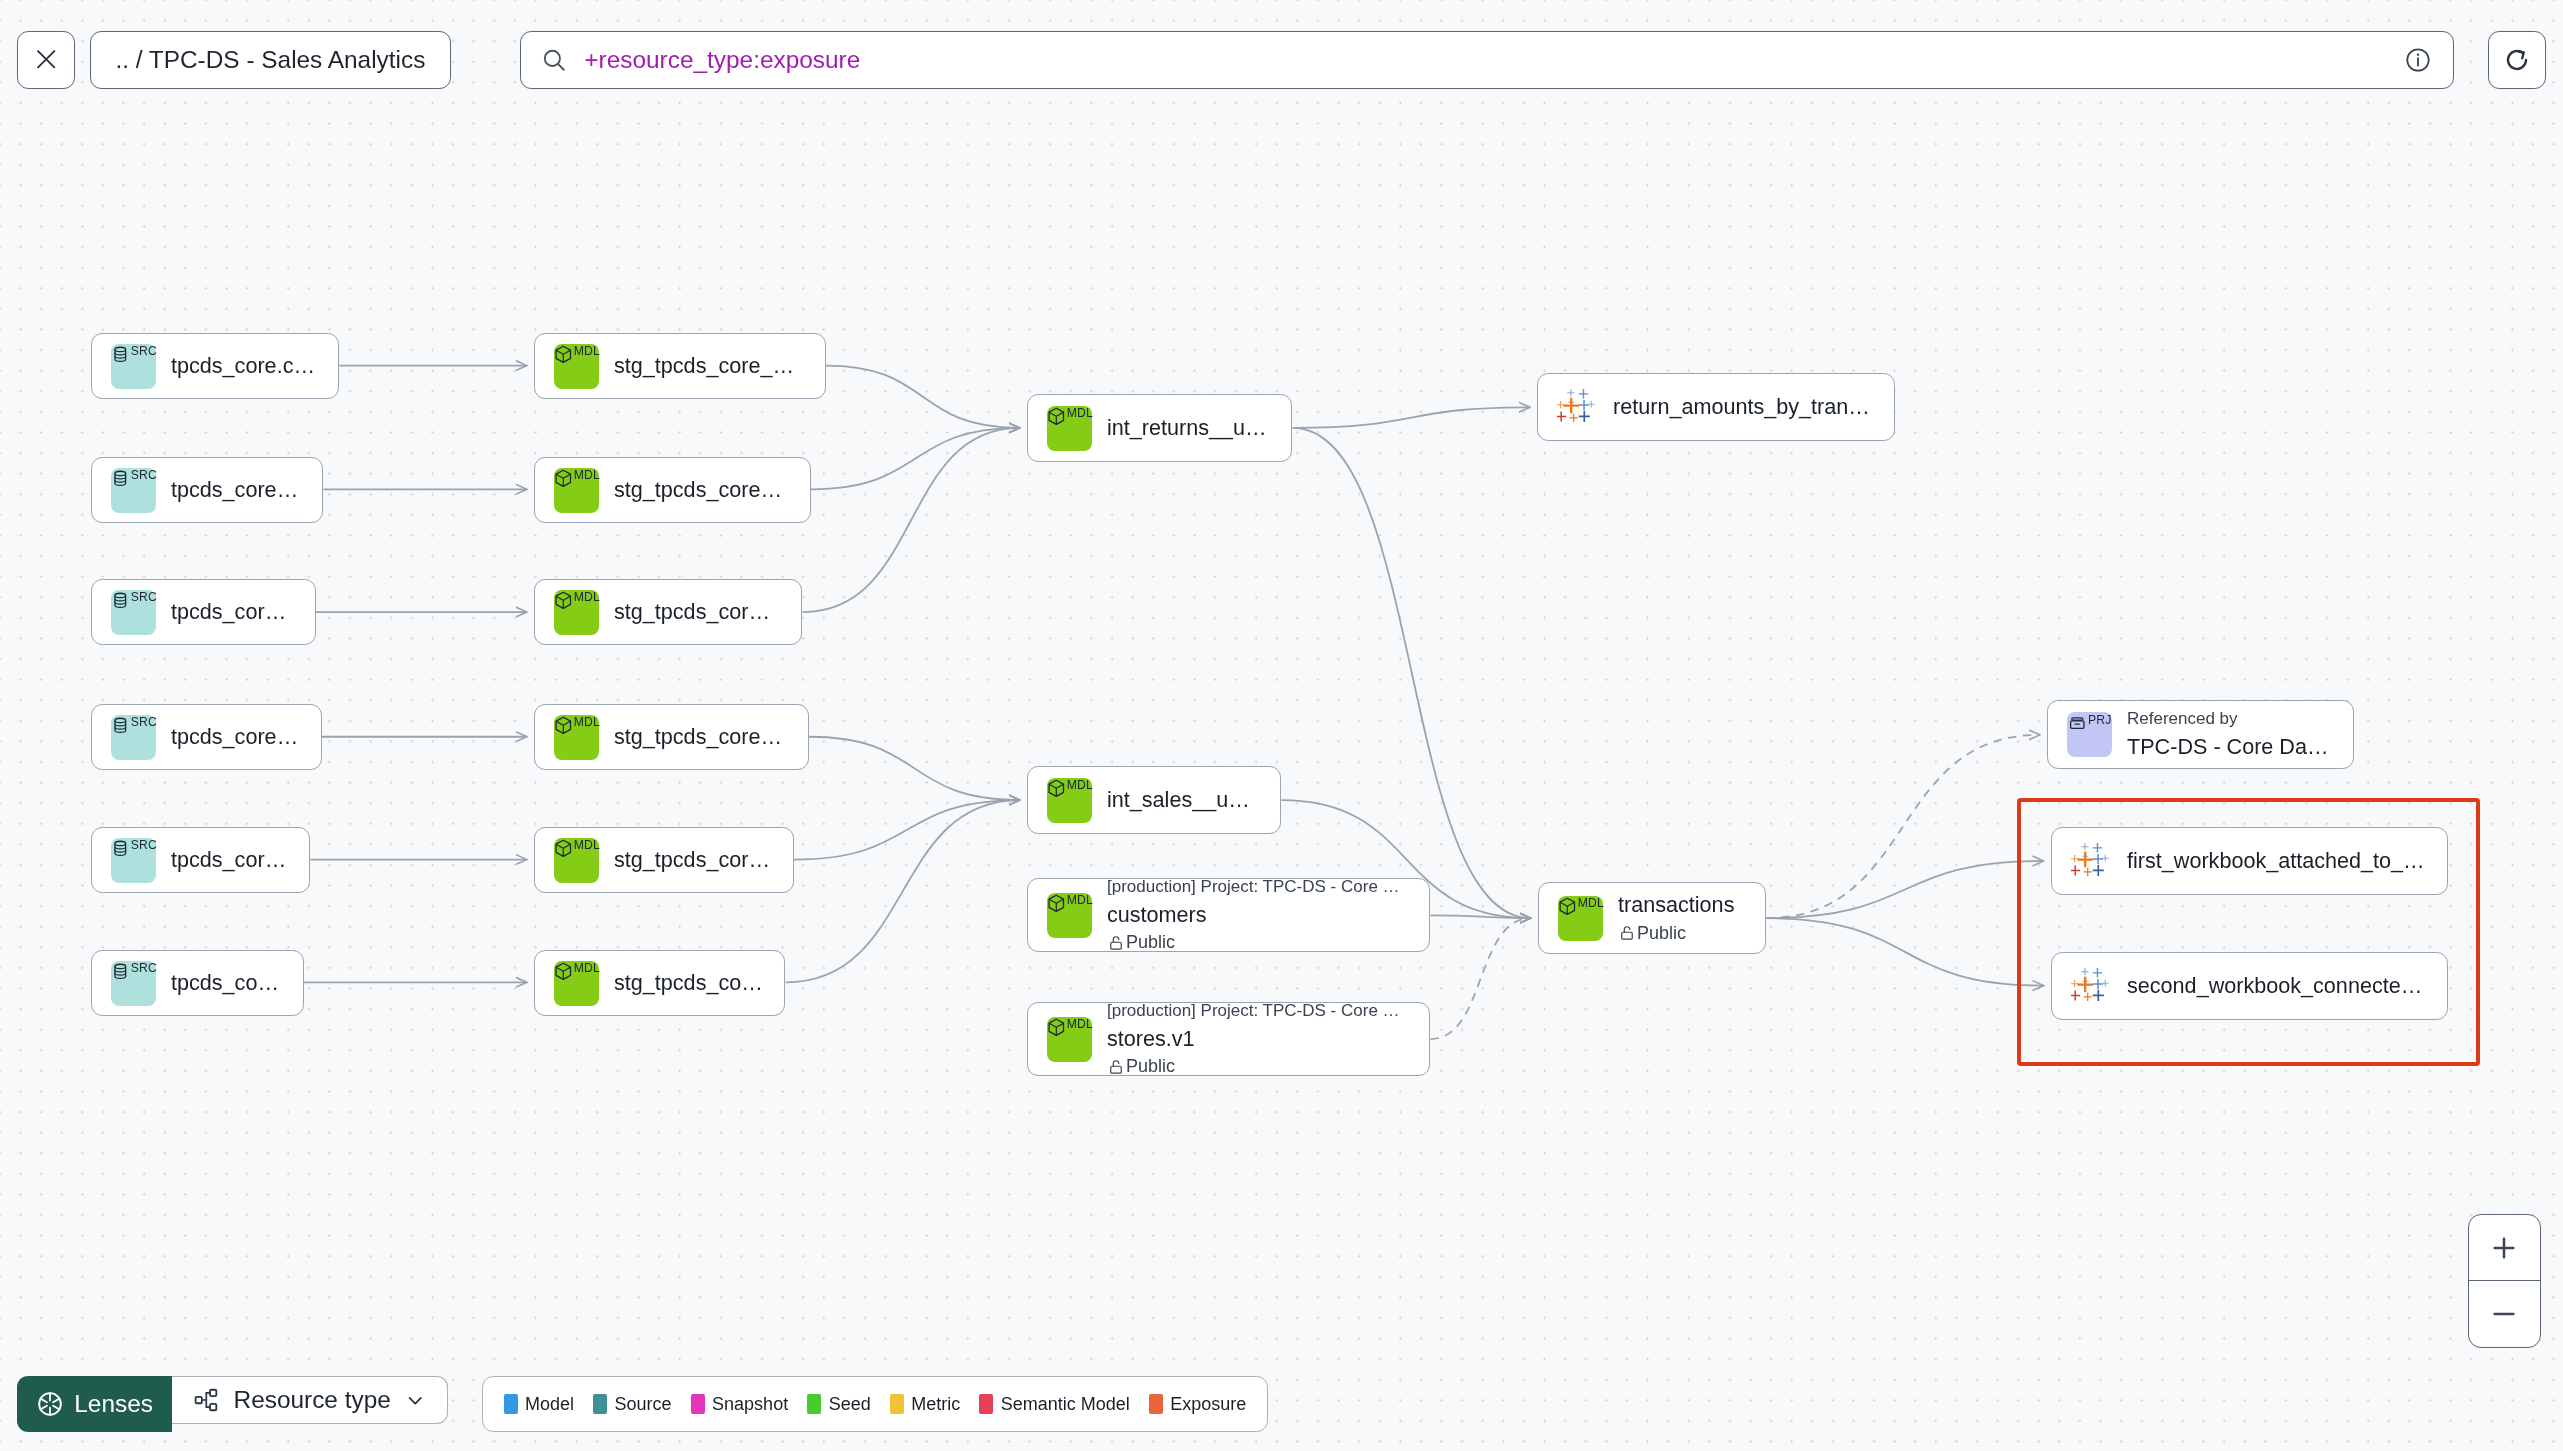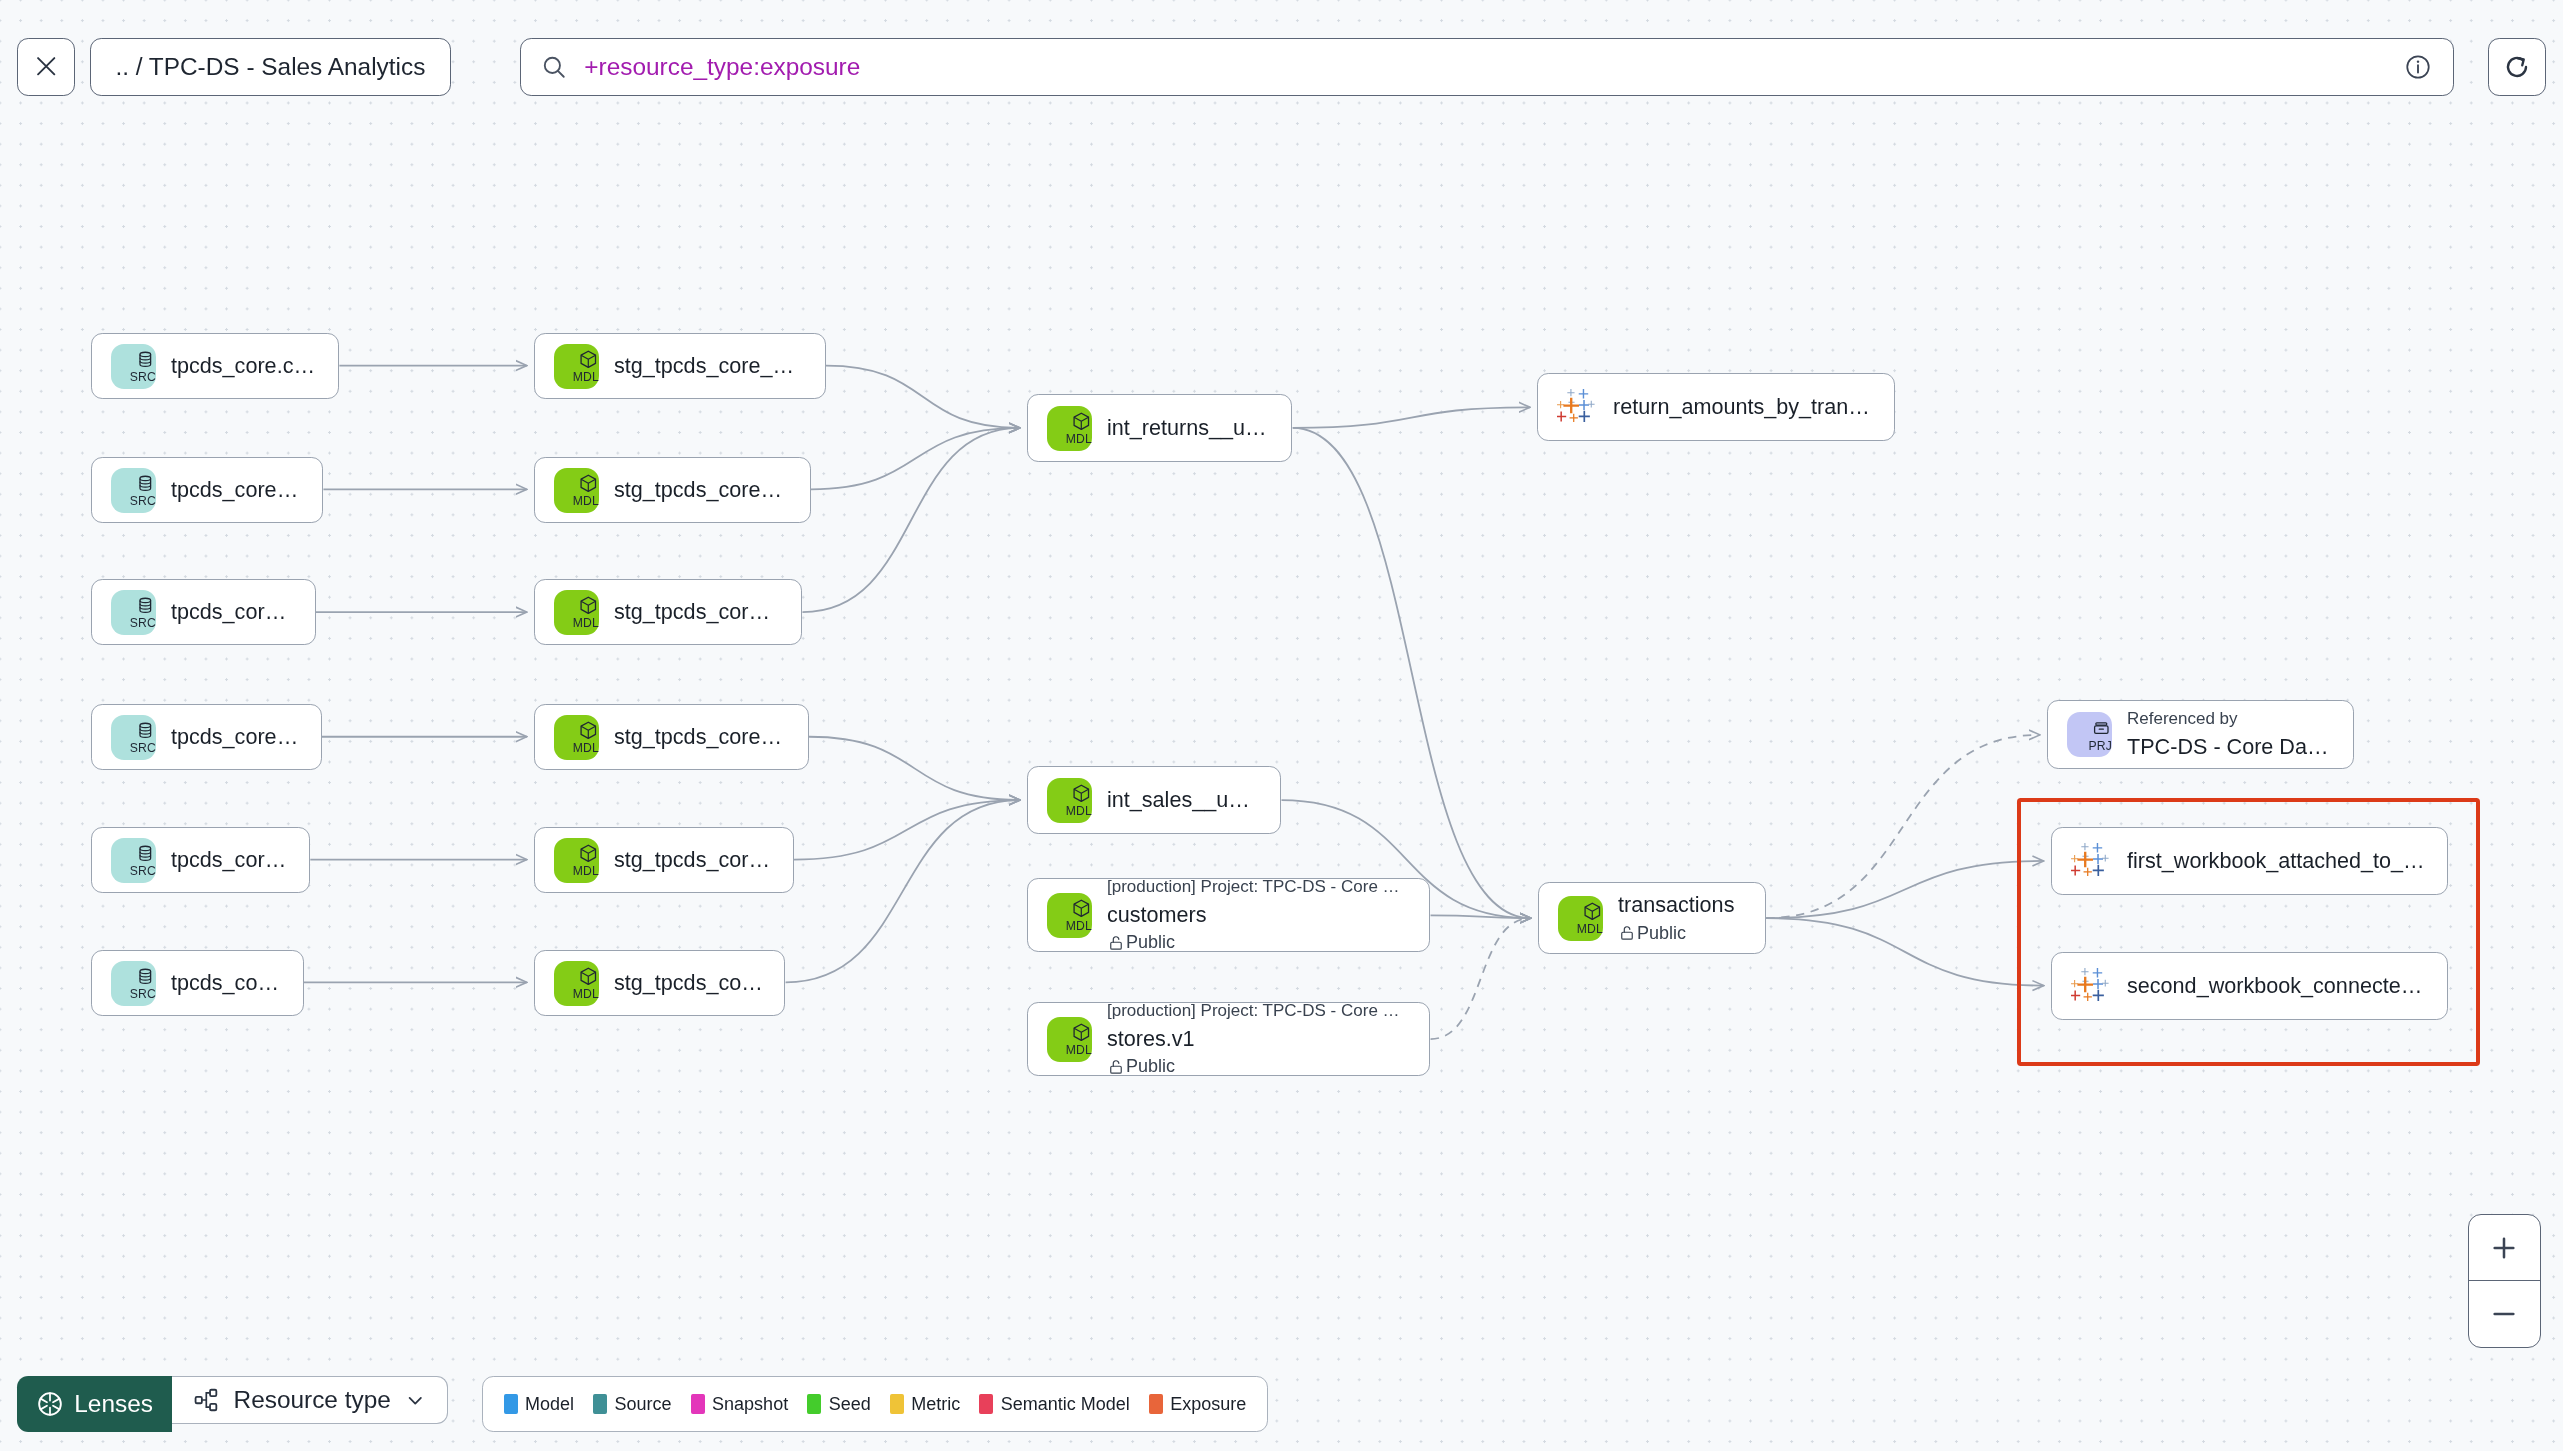--- a/index.html
+++ b/index.html
@@ -13,21 +13,21 @@
     position: relative;
     width: 2563px; height: 1451px;
     background-color: #f7f9fb;
     background-image: radial-gradient(circle, #d3d9e0 1px, transparent 1.1px);
     background-size: 20.6px 20.6px;
     background-position: 10.3px 10.3px;
   }
 
   
   #header {
-    position: absolute; left: 0; top: 12px;
+    position: absolute; left: 0; top: 5px;
     width: 2563px; height: 109px;
     display: flex; align-items: center;
     padding: 0 17px;
     z-index: 40;
   }
   .hbtn {
     background: #ffffff;
     border: 1.5px solid #5b6576;
     border-radius: 11.2px;
     display: flex; align-items: center; justify-content: center;
@@ -65,23 +65,23 @@
     border: 1.4px solid #9aa3b0;
     border-radius: 11.2px;
     display: flex; align-items: center;
     padding: 0 19px;
     z-index: 10;
     cursor: pointer;
   }
   .node-badge {
     flex: 0 0 auto;
     width: 45px; height: 45px;
-    border-radius: 13px;
-    display: flex; flex-direction: column;
-    align-items: flex-end; justify-content: center;
+    border-radius: 8px;
+    display: flex; flex-direction: row;
+    align-items: flex-start; justify-content: center;
     margin-right: 15px;
   }
   .badge-src { background: #aee1dd; }
   .badge-mdl { background: #84cc16; }
   .badge-prj { background: #c2c6f5; }
   .badge-glyph { display:flex; align-items:center; justify-content:center; height: 20.6px; }
   .badge-text {
     font-size: 12.2px; font-weight: 500; color: #1f2733;
     line-height: 1; margin-top: 1.9px; letter-spacing: 0.2px;
   }

